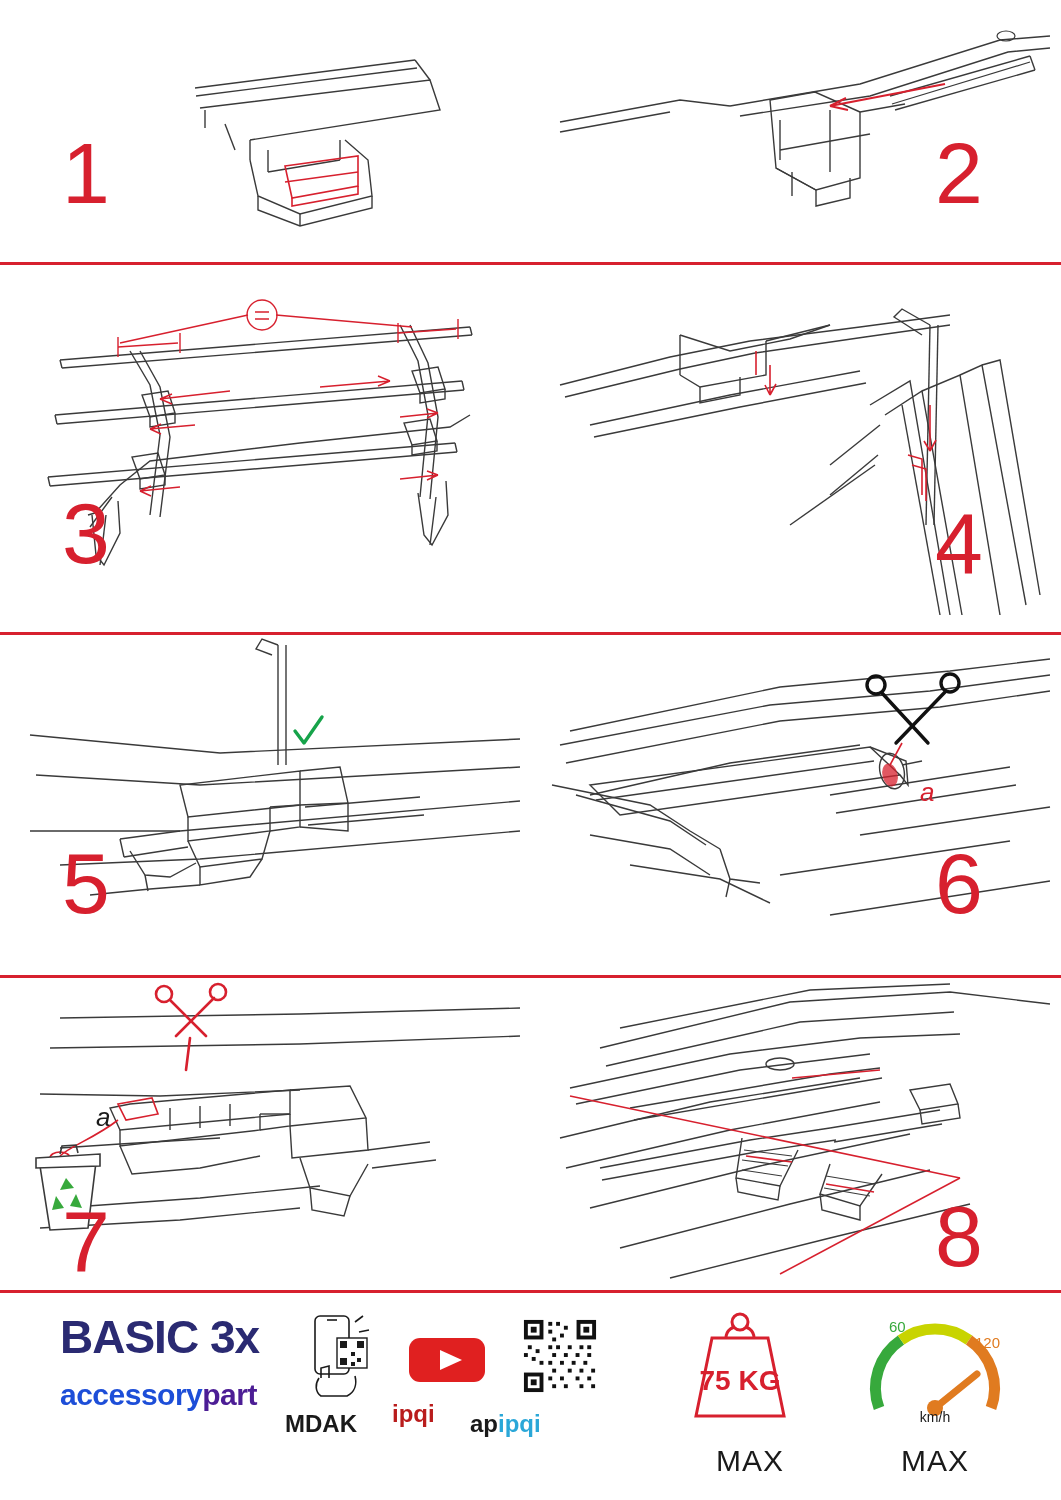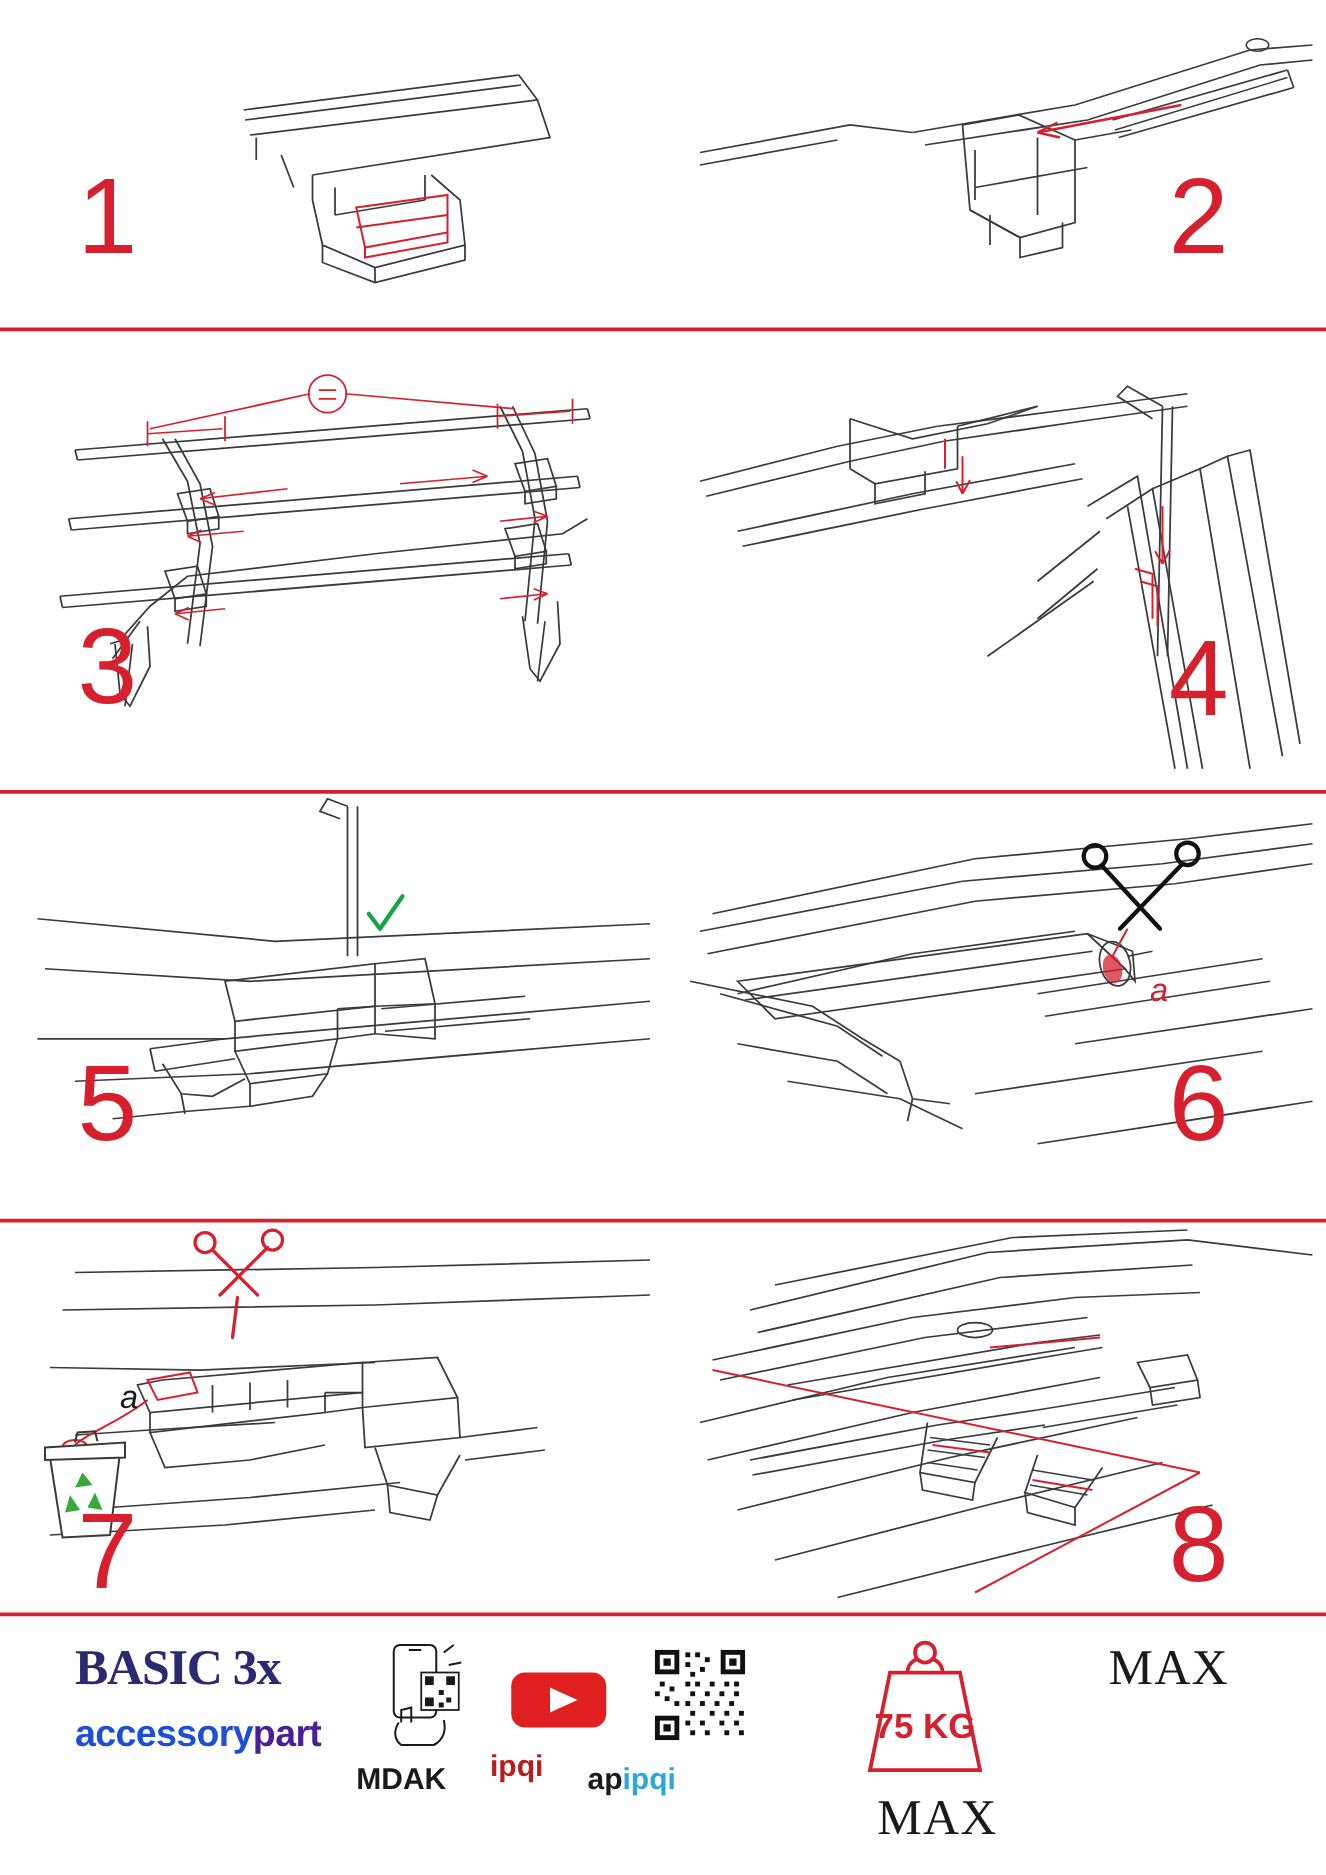--- a/index.html
+++ b/index.html
@@ -10,34 +10,34 @@
 
   .step{position:absolute;box-sizing:border-box;}
   .stepnum{position:absolute;font-family:"Liberation Sans",sans-serif;font-weight:400;font-size:86px;line-height:86px;color:#d7202e;letter-spacing:-1px;}
 
   .art{position:absolute;inset:0;}
   .art svg{width:100%;height:100%;display:block;}
 
   
   .footer{position:absolute;left:0;top:1290px;width:1061px;height:210px;}
   .brandbox{position:absolute;left:60px;top:20px;width:260px;}
-  .brand-top{font-family:Liberation Serif, serif;font-weight:bold;font-size:40px;letter-spacing:-1px;color:#2a2a72;}
+  .brand-top{font-family:Liberation Sans, sans-serif;font-weight:bold;font-size:46px;letter-spacing:-1px;color:#2a2a72;}
   .brand-top .x{color:#2a2a72;}
   .brand-bottom{margin-top:14px;font-size:30px;font-weight:bold;letter-spacing:-0.5px;}
   .brand-bottom .a{color:#1d4ed8;}
   .brand-bottom .b{color:#4c1d95;}
 
   .logoitem{position:absolute;text-align:left;}
   .logoitem .cap{font-size:24px;font-weight:bold;letter-spacing:0px;margin-top:10px;}
   .ipqi{color:#b91c1c;font-weight:normal;font-size:26px;}
   .apline .ap{color:#1a1a1a;}
   .apline .line{color:#2aa7d8;}
 
   .maxbox{position:absolute;text-align:center;}
-  .maxcap{font-size:40px;letter-spacing:1px;margin-top:6px;font-family:Liberation Serif, serif;}
+  .maxcap{font-size:30px;letter-spacing:1px;margin-top:20px;font-family:Liberation Sans, sans-serif;}
 </style>
 </head>
 <body>
 
 <div class="sheet">
 
   <div class="hrule" style="top:262px"></div>
   <div class="hrule" style="top:632px"></div>
   <div class="hrule" style="top:975px"></div>
   <div class="hrule" style="top:1290px"></div>
@@ -502,17 +502,29 @@
           <path d="M36 112 L52 34 L108 34 L124 112 Z" fill="#fff" stroke="#d7202e" stroke-width="3"></path>
           <path d="M66 34 C66 18 94 18 94 34" fill="none" stroke="#d7202e" stroke-width="3"></path>
           <circle cx="80" cy="18" r="8" fill="#fff" stroke="#d7202e" stroke-width="3"></circle>
           <text x="80" y="86" text-anchor="middle" font-family="Liberation Sans, sans-serif" font-size="28" font-weight="bold" fill="#d7202e">75 KG</text>
         </svg>
       </div>
       <div class="maxcap">MAX</div>
     </div>
 
     <div class="maxbox" style="left:845px;top:14px;width:180px">
+      <div style="height:120px;display:flex;align-items:center;justify-content:center">
+        <svg viewBox="0 0 160 120" style="width:160px;height:120px">
+          <path d="M24 104 A58 58 0 0 1 46 36" fill="none" stroke="#37a93c" stroke-width="11"></path>
+          <path d="M46 36 A58 58 0 0 1 114 36" fill="none" stroke="#c8d400" stroke-width="11"></path>
+          <path d="M114 36 A58 58 0 0 1 136 104" fill="none" stroke="#e07b20" stroke-width="11"></path>
+          <circle cx="80" cy="104" r="8" fill="#e07b20"></circle>
+          <path d="M80 104 L122 70" stroke="#e07b20" stroke-width="7" stroke-linecap="round"></path>
+          <text x="34" y="28" font-family="Liberation Sans, sans-serif" font-size="15" fill="#37a93c">60</text>
+          <text x="120" y="44" font-family="Liberation Sans, sans-serif" font-size="15" fill="#e07b20">120</text>
+          <text x="80" y="118" text-anchor="middle" font-family="Liberation Sans, sans-serif" font-size="14" fill="#1a1a1a">km/h</text>
+        </svg>
+      </div>
       <div class="maxcap">MAX</div>
     </div>
 
   </div>
 </div>
 
 </body></html>

